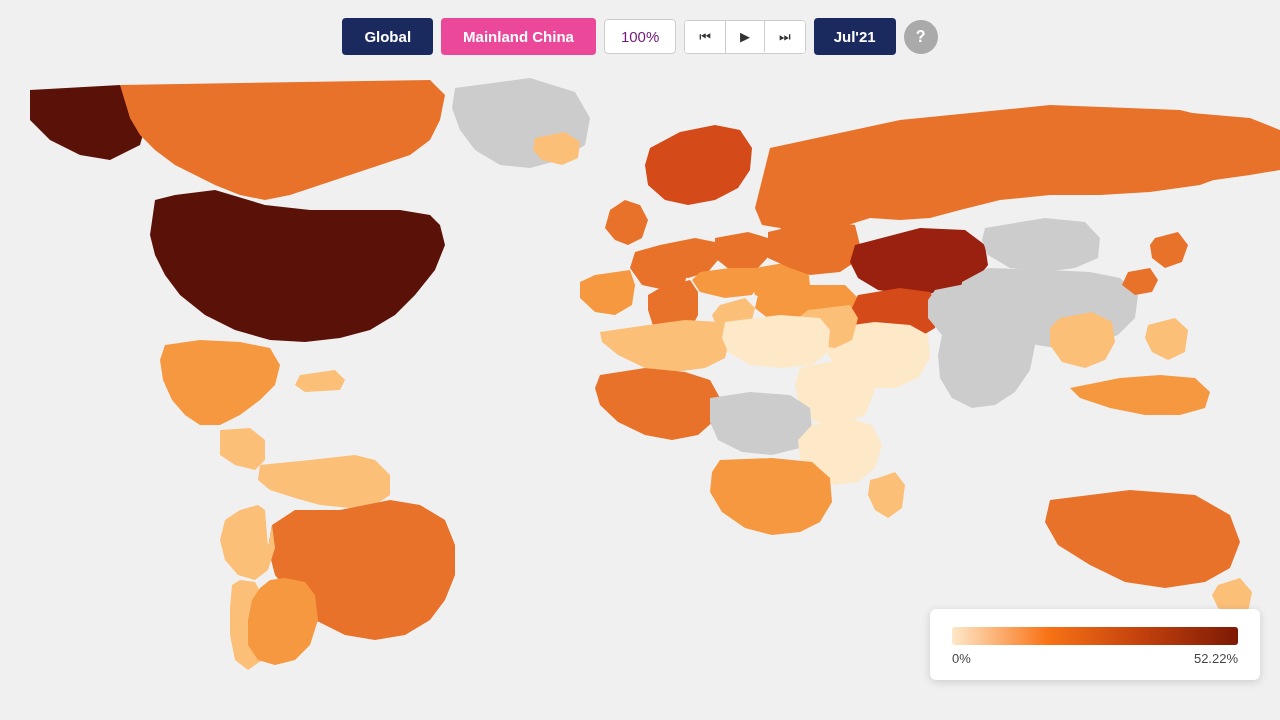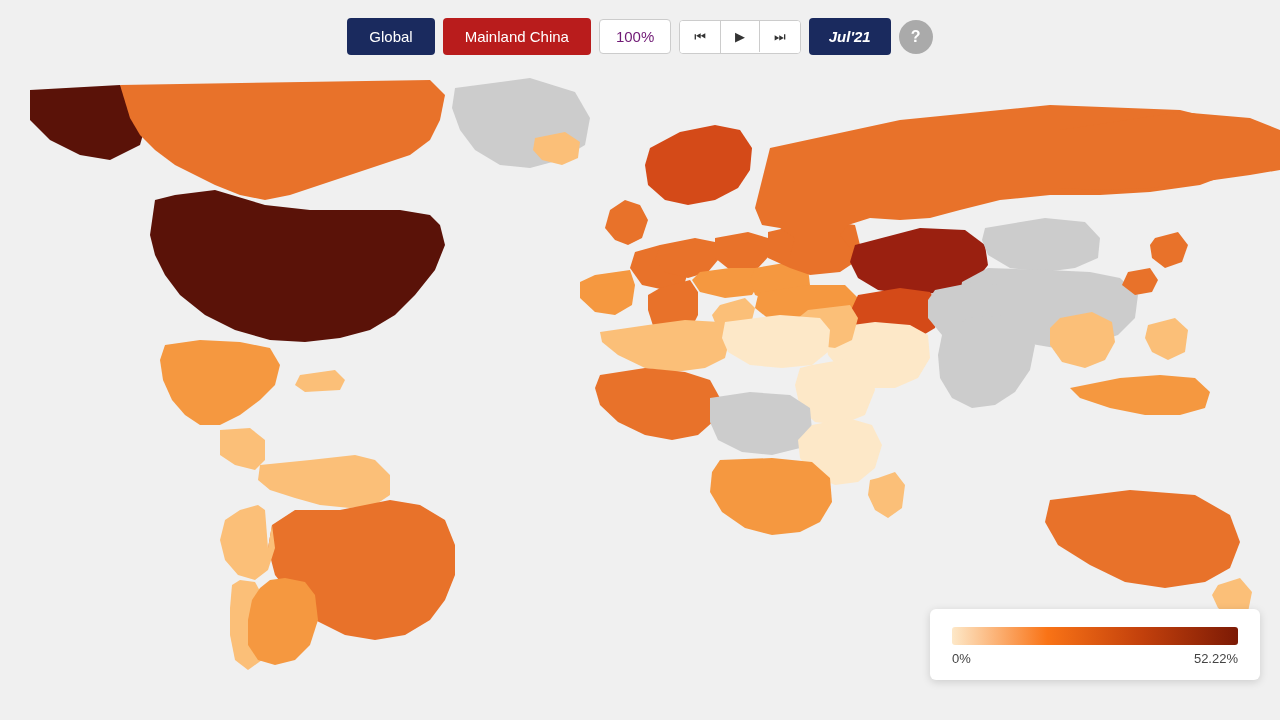--- a/index.html
+++ b/index.html
@@ -23,28 +23,28 @@
       gap: 8px;
       z-index: 10;
     }
 
     .tab-btn {
       padding: 10px 22px;
       border: none;
       border-radius: 4px;
       cursor: pointer;
       font-size: 15px;
-      font-weight: 400;
+      font-weight: 700;
       color: white;
     }
     .tab-btn.active {
       background: #1a2a5e;
     }
     .tab-btn.inactive {
-      background: #b91c1c;
+      background: #ec4899;
     }
 
     .zoom-display {
       padding: 8px 16px;
       background: white;
       border: 1px solid #ccc;
       border-radius: 4px;
       font-size: 15px;
       color: #701a75;
       min-width: 60px;
@@ -76,21 +76,20 @@
 
     .date-btn {
       padding: 10px 20px;
       background: #1a2a5e;
       color: white;
       border: none;
       border-radius: 4px;
       font-size: 15px;
       font-weight: 600;
       cursor: pointer;
-      font-style: italic;
     }
 
     .help-btn {
       width: 34px;
       height: 34px;
       border-radius: 50%;
       background: #aaa;
       border: none;
       color: white;
       font-size: 16px;

